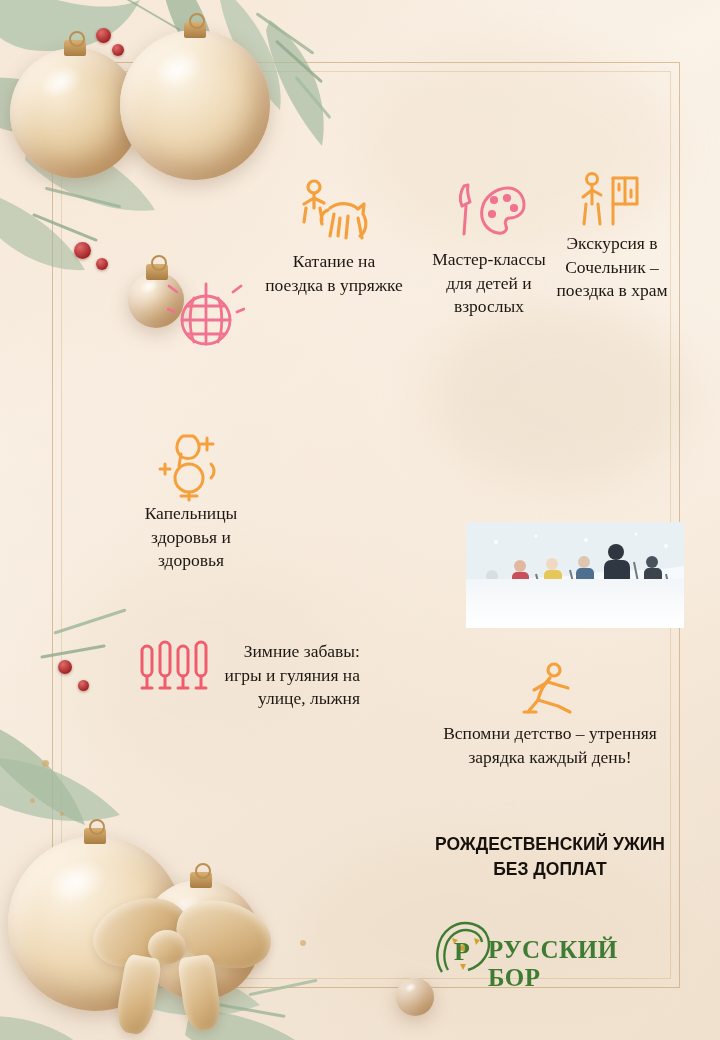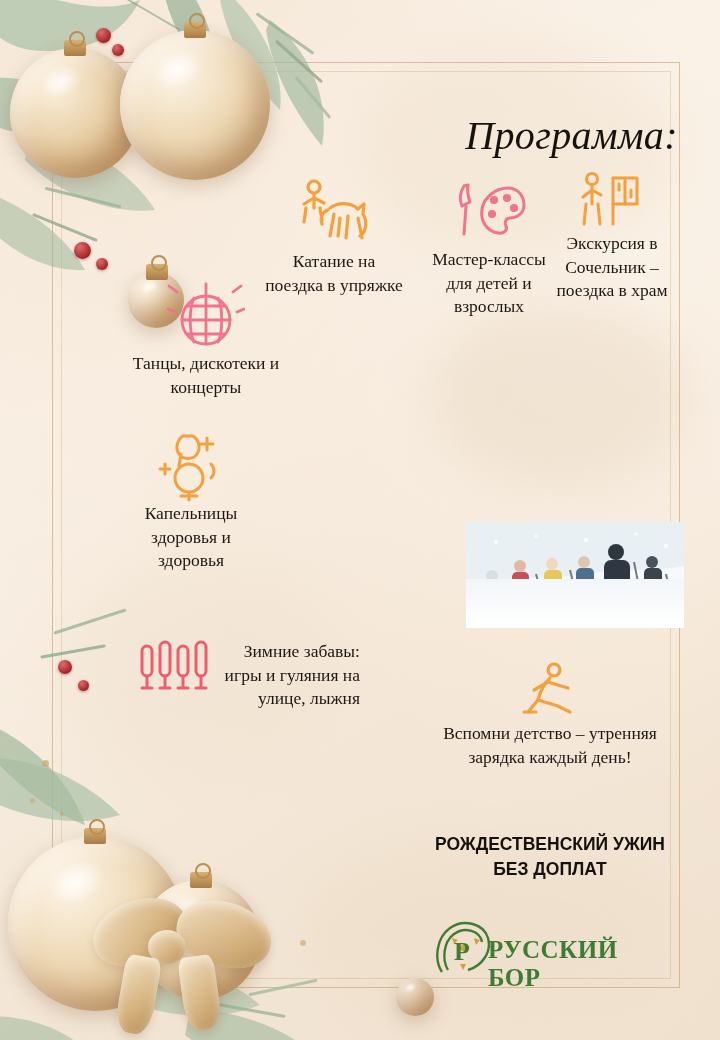--- a/index.html
+++ b/index.html
@@ -272,21 +272,20 @@
   <div class="ribbon" style="left:176px; top:902px; width:96px; height:64px; transform:rotate(16deg);"></div>
   <div class="ribbon" style="left:148px; top:930px; width:38px; height:34px; border-radius:50%;"></div>
   <div class="ribbon" style="left:120px; top:956px; width:36px; height:78px; border-radius:20% 20% 40% 40%; transform:rotate(10deg);"></div>
   <div class="ribbon" style="left:182px; top:956px; width:36px; height:74px; border-radius:20% 20% 40% 40%; transform:rotate(-8deg);"></div>
 
   <div style="position:absolute;left:42px;top:760px;width:7px;height:7px;border-radius:50%;background:#d2ab72;opacity:.8"></div>
   <div style="position:absolute;left:30px;top:798px;width:5px;height:5px;border-radius:50%;background:#d2ab72;opacity:.7"></div>
   <div style="position:absolute;left:60px;top:812px;width:4px;height:4px;border-radius:50%;background:#cda36b;opacity:.7"></div>
   <div style="position:absolute;left:300px;top:940px;width:6px;height:6px;border-radius:50%;background:#d2ab72;opacity:.7"></div>
 
-  <div class="title">Программа:</div>
 
   <div class="item" style="left:264px; top:178px; width:140px;">
     <svg class="icon" width="88" height="72" viewBox="0 0 88 72">
       <g fill="none" stroke="#f5a03c" stroke-width="3.2" stroke-linecap="round" stroke-linejoin="round">
         <circle cx="24" cy="9" r="6"></circle>
         <path d="M24,16 L24,30 M24,20 L14,26 M24,20 L34,25"></path>
         <path d="M16,30 L14,44 M30,30 L32,42"></path>
         <path d="M40,30 C48,24 60,24 68,31 L74,26 L73,36 C78,44 76,54 70,58"></path>
         <path d="M44,36 L40,58 M58,38 L56,60 M68,40 L72,60 M50,40 L48,58"></path>
         <path d="M38,32 C32,34 30,40 32,46"></path>
@@ -328,21 +327,20 @@
   <div class="item" style="left:108px; top:278px; width:196px;">
     <svg class="icon" width="78" height="74" viewBox="0 0 78 74">
       <g fill="none" stroke="#f2738f" stroke-width="2.8" stroke-linecap="round" stroke-linejoin="round">
         <path d="M39,6 L39,18"></path>
         <circle cx="39" cy="42" r="24"></circle>
         <path d="M15,42 L63,42 M20,28 L58,28 M20,56 L58,56"></path>
         <path d="M39,18 L39,66 M27,20 C22,30 22,54 27,64 M51,20 C56,30 56,54 51,64"></path>
         <path d="M10,14 L2,8 M66,14 L74,8 M8,34 L1,31 M70,34 L77,31"></path>
       </g>
     </svg>
-    <div class="label">Танцы, дискотеки и концерты</div>
   </div>
 
 
 
   <div class="item" style="left:118px; top:428px; width:146px;">
     <svg class="icon" width="76" height="74" viewBox="0 0 76 74">
       <g fill="none" stroke="#f5a03c" stroke-width="3" stroke-linecap="round" stroke-linejoin="round">
         <path d="M30,8 C24,12 22,20 26,26 C30,32 40,32 44,26 C48,20 46,12 40,8 Z"></path>
         <path d="M28,26 L26,38"></path>
         <circle cx="36" cy="50" r="14"></circle>

